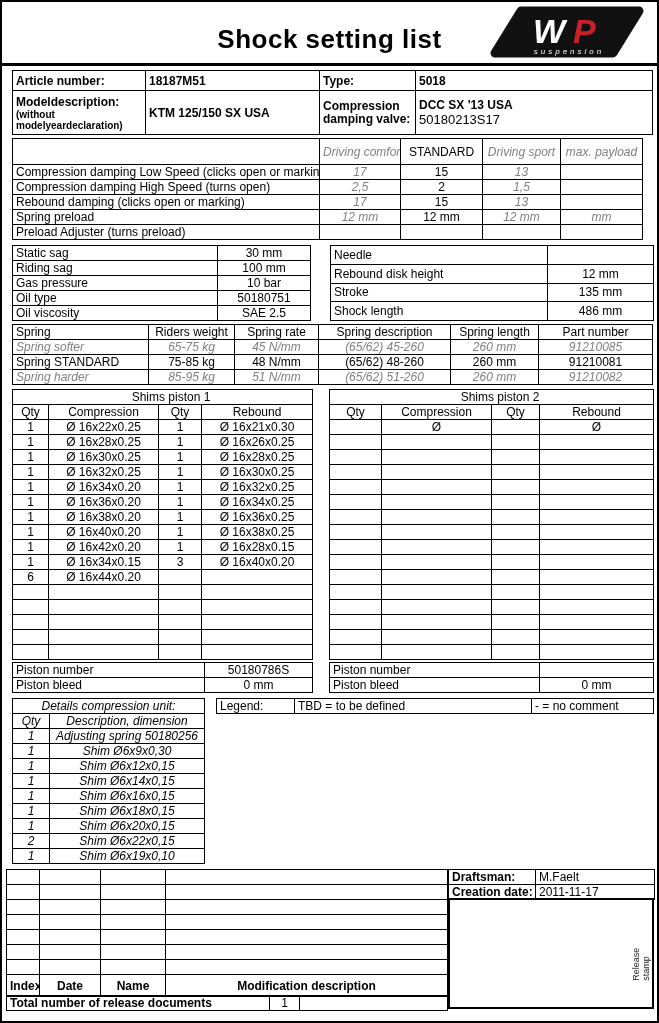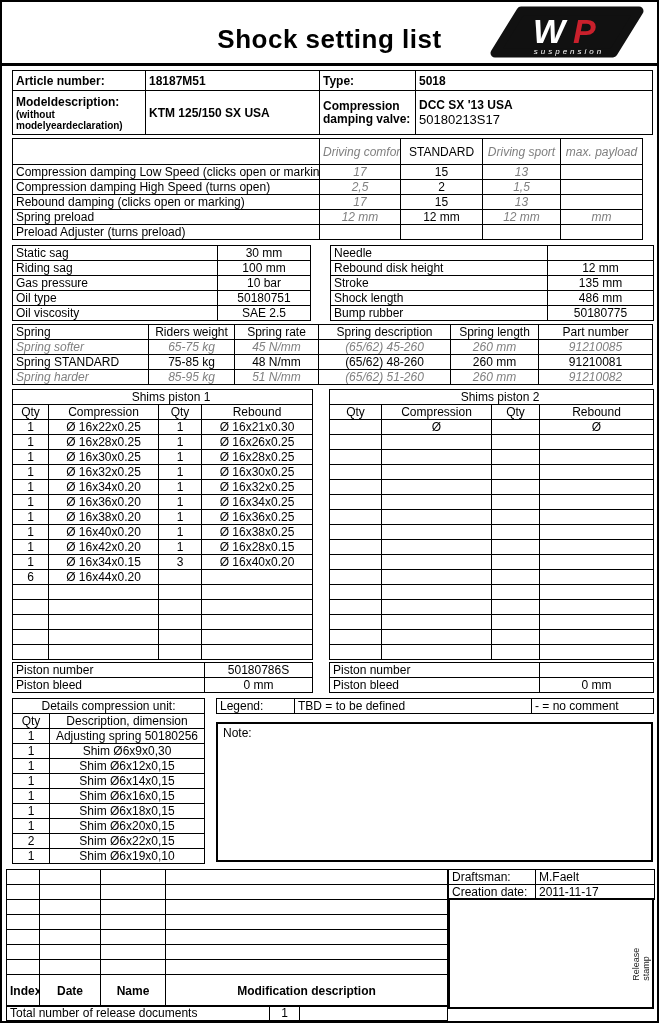--- a/index.html
+++ b/index.html
@@ -8,21 +8,21 @@
 
   
   .hdr { height:64px; border-bottom:3px solid #000; position:relative; }
   .hdr-title { text-align:center; font-size:26px; font-weight:bold; padding-top:22px; letter-spacing:0.5px; }
   .logo { position:absolute; right:6px; top:4px; }
 
   
   table.t { border-collapse:collapse; table-layout:fixed; border:1px solid #701a75; }
   table.t td { border:1px solid #000; font-size:12px; height:15px; padding:0 3px; white-space:nowrap; overflow:hidden; }
   .c { text-align:center; }
-  .b { font-weight:normal; }
+  .b { font-weight:bold; }
   .gray { color:#7f7f7f; font-style:italic; font-size:11px; }
   .std { font-size:13px; }
   .row { display:flex; }
 
   
   .article { margin:4px 0 0 10px; width:640px; }
   .article td { font-size:14px; font-weight:bold; }
   .article .r1 td { height:20px; }
   .article .r2 td { height:44px; }
   .subnote { font-size:10px; font-weight:bold; line-height:11px; }
@@ -44,31 +44,31 @@
   
   .shims { margin:4px 0 0 10px; gap:16px; }
   .shims td { height:14px; font-size:12px; }
   .shims .title td { height:15px;padding-left:20px; }
   .pfoot-row { margin:2px 0 0 10px; gap:16px; }
   .pfoot td { height:16px; }
 
   
   .detrow { margin:5px 0 0 10px; gap:11px; }
   .details { width:192px; }
-  .details td { font-size:11.5px; }
+  .details td { font-size:11.5px;font-style:italic; }
   .rightcol { width:363px; }
   .legendbar { width:437px; }
   .legendbar td { height:17px; }
   .notebox { width:437px; height:140px; border:2px solid #000; margin-top:8px; font-size:12px; padding:2px 5px; }
 
   
   .bottom { margin:5px 0 0 4px; }
   .modtbl { width:441px; }
   .modtbl td { height:15px; font-size:11px; }
-  .modtbl .hd td { height:32px; font-weight:bold; }
+  .modtbl .hd td { height:22px; font-weight:bold; }
   .totaltbl { width:441px; margin-top:-2px; }
   .totaltbl td { height:16px; font-size:11px; }
   .br { width:208px; }
   .drafts { width:206px; }
   .drafts td { font-size:11px; height:14px; }
   .stamp { width:206px; height:111px; border:2px solid #000; margin-top:-2px; position:relative; }
   .stamp-label { position:absolute; right:1px; top:50%; transform:translateY(-50%) rotate(180deg); writing-mode:vertical-rl; font-size:9px; color:#222; }
 </style>
 </head>
 <body>
@@ -218,24 +218,20 @@
             <td class="c">12 mm</td>
           </tr>
       <tr>
             <td>Stroke</td>
             <td class="c">135 mm</td>
           </tr>
       <tr>
             <td>Shock length</td>
             <td class="c">486 mm</td>
           </tr>
-      <tr>
-            <td>Bump rubber</td>
-            <td class="c">50180775</td>
-          </tr>
     </tbody>
       </table>
   </div>
 
   <table class="t spring">
     <colgroup>
         <col style="width:136px">
         <col style="width:86px">
         <col style="width:84px">
         <col style="width:132px">
@@ -614,23 +610,20 @@
             <col style="width:122px">
           </colgroup>
         <tbody>
             <tr>
           <td>Legend:</td>
           <td>TBD = to be defined</td>
           <td>- = no comment</td>
         </tr>
       </tbody>
         </table>
-      <div class="notebox">
-        <span>Note:</span>
-      </div>
     </div>
   </div>
 
   <div class="row bottom">
     <div>
       <table class="t modtbl">
         <colgroup>
             <col style="width:33px">
             <col style="width:61px">
             <col style="width:65px">

